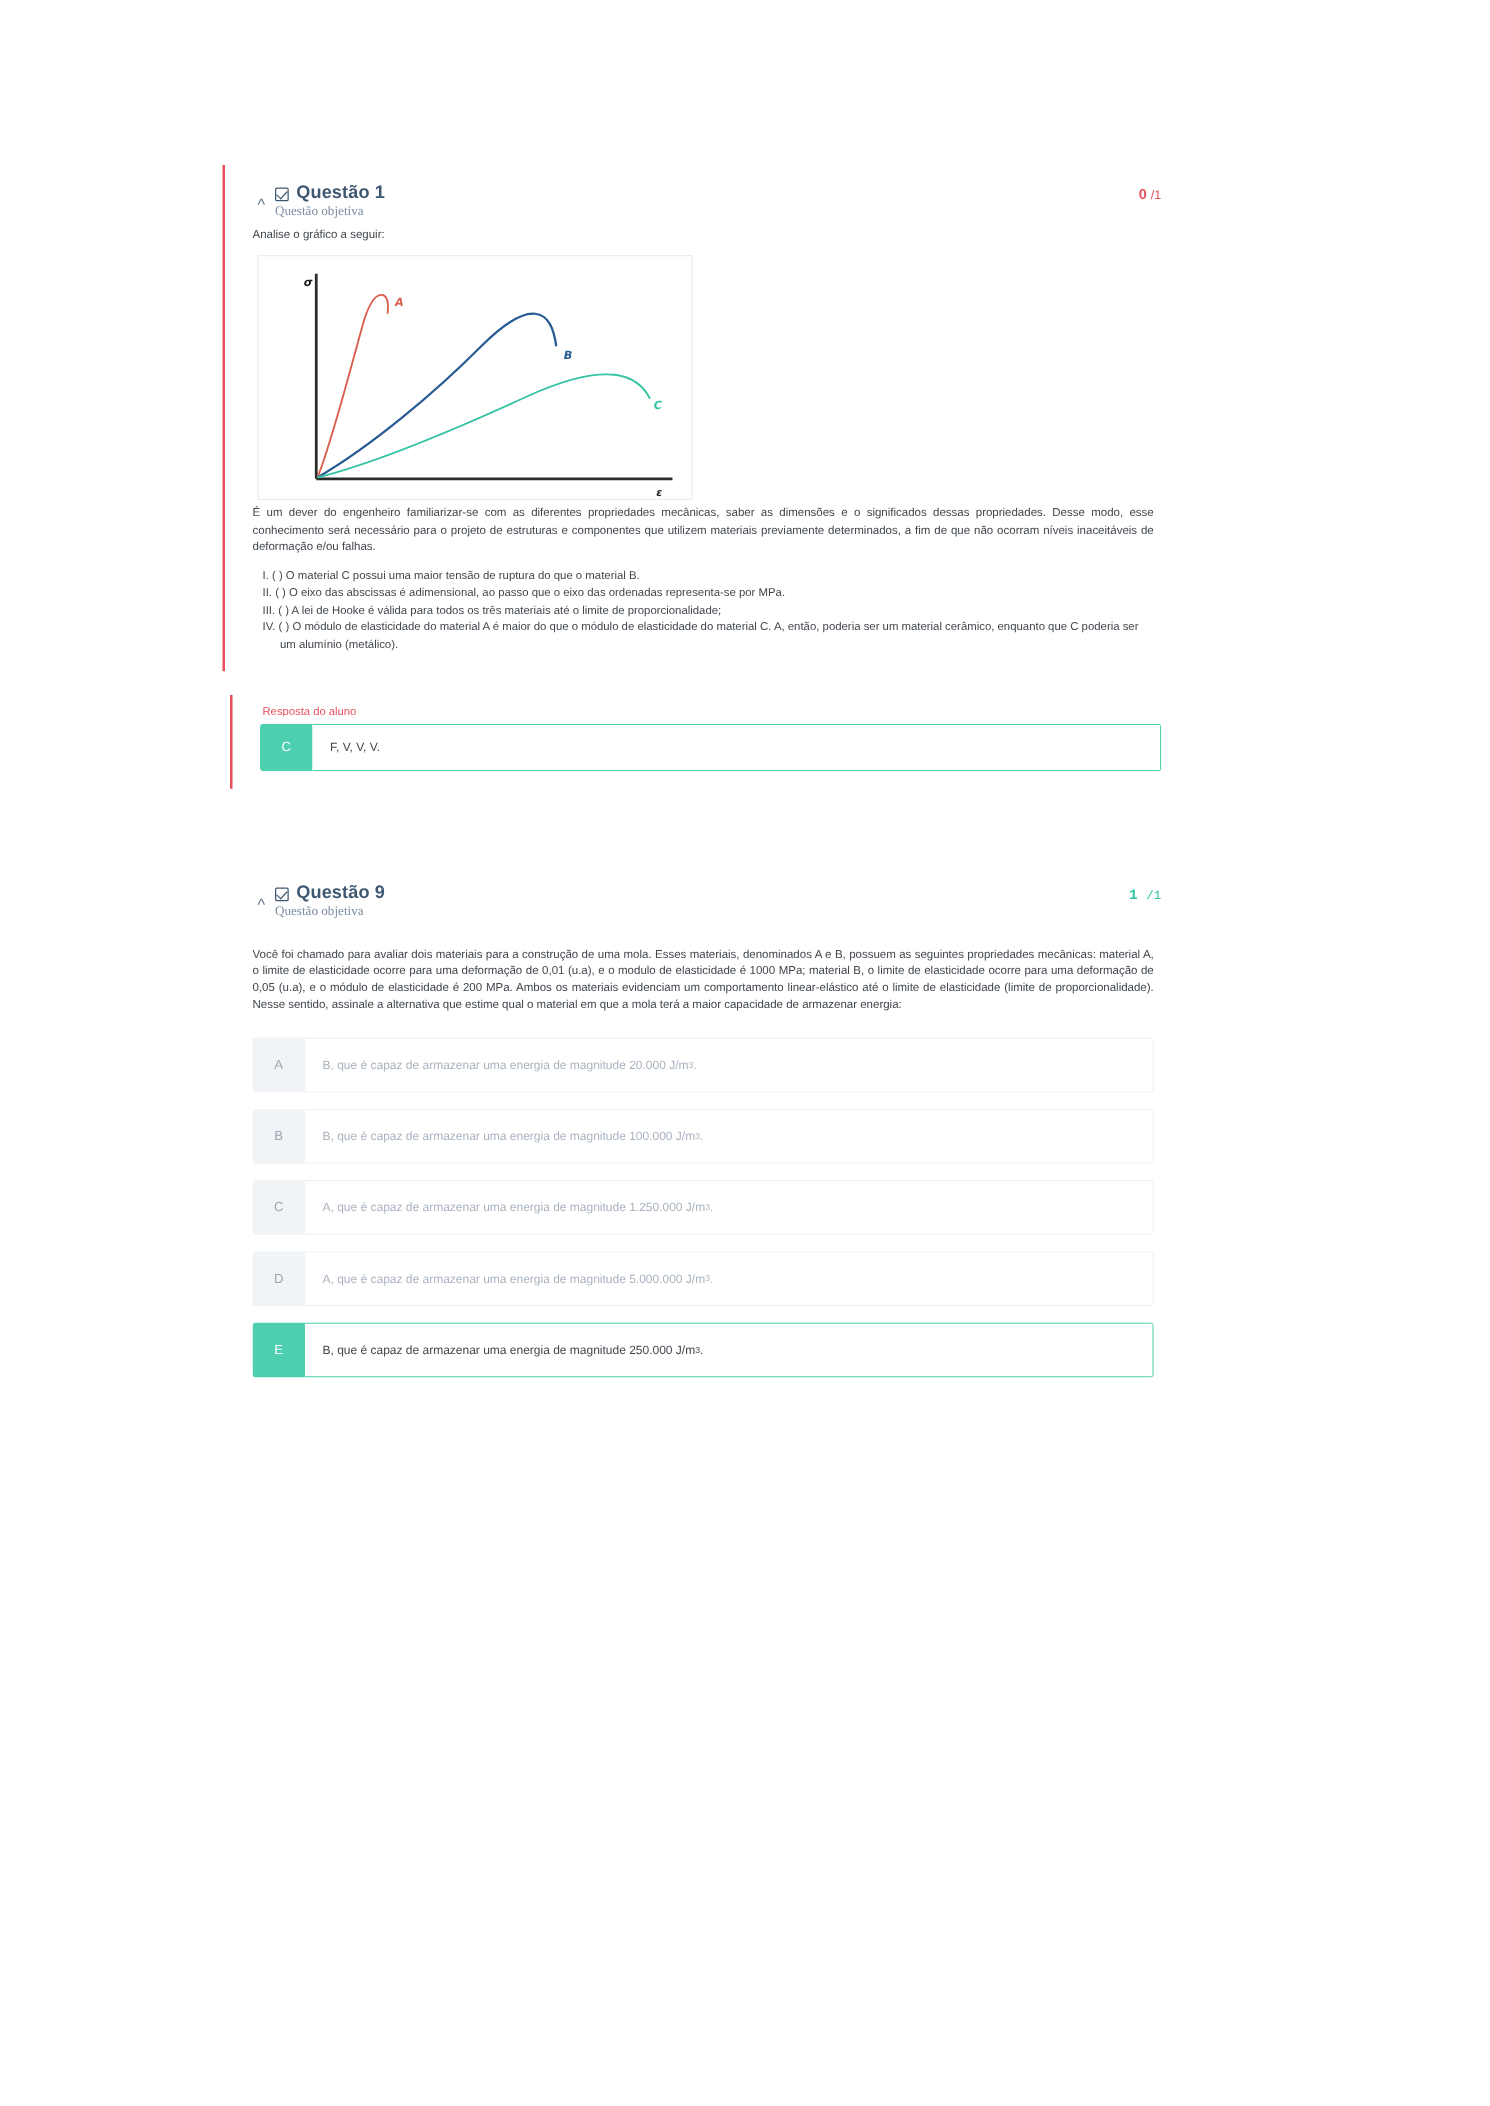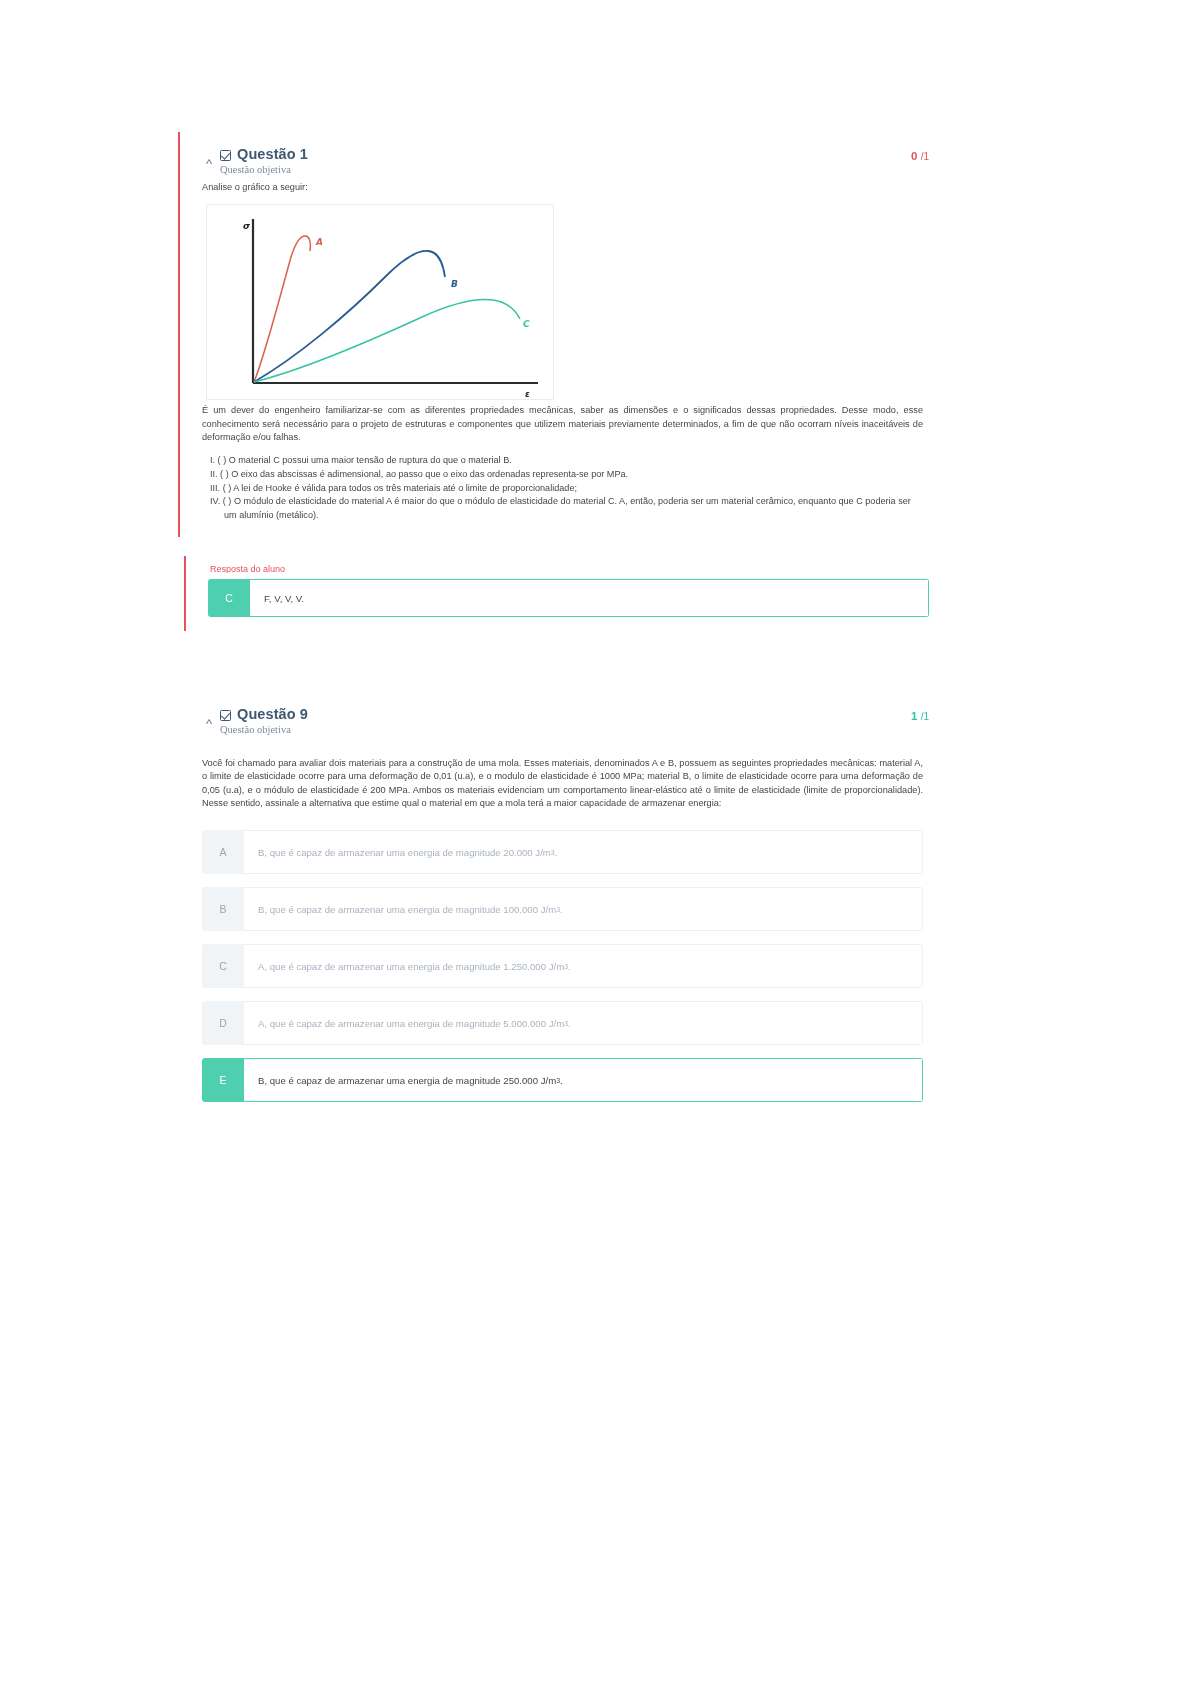--- a/index.html
+++ b/index.html
@@ -73,21 +73,21 @@
     font-family: "Liberation Serif", serif;
   }
   .q-score {
     font-size: 11.5px;
     font-weight: bold;
     padding-top: 4px;
     white-space: nowrap;
   }
   .q-score .slash { font-weight: normal; font-size: 10px; }
   .score-bad { color: #e8505b; }
-  .score-good { color: #2fc4a0; }
+  .score-good { color: #2fc4a0; font-family: Liberation Mono, monospace; }
 
   
   .q-body { padding: 0 22px 10px 22px; }
   .q-body p {
     margin: 0 0 10px 0;
     font-size: 9.2px;
     line-height: 1.45;
     color: #41474d;
     text-align: justify;
   }

